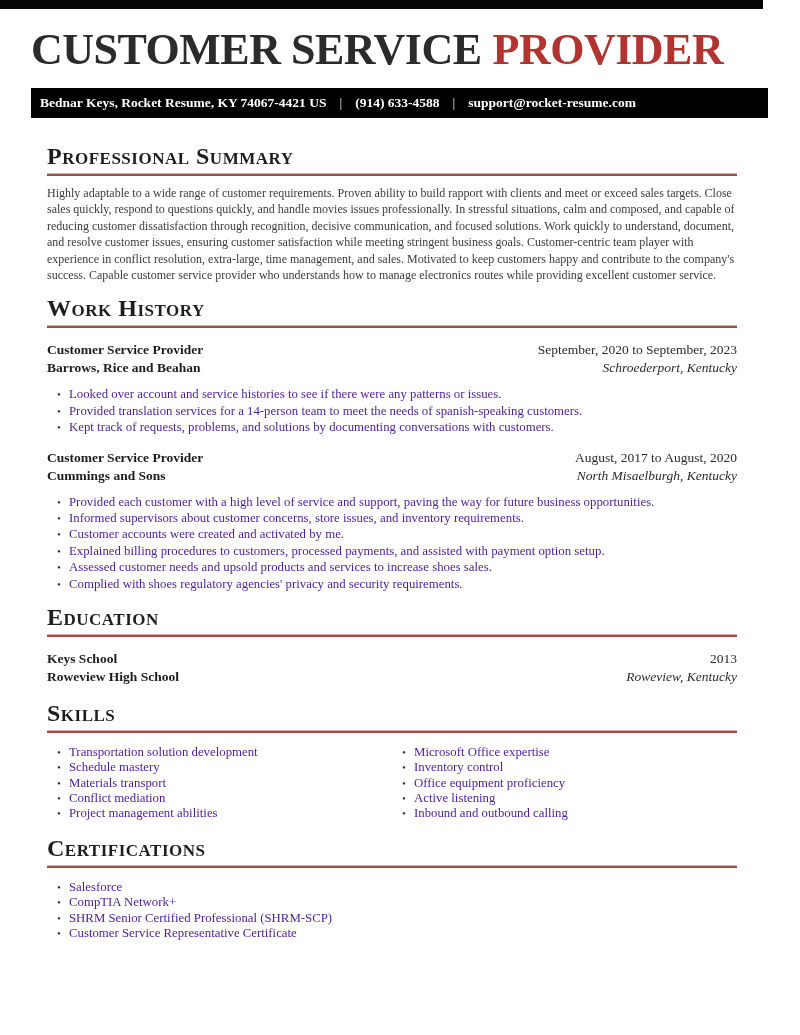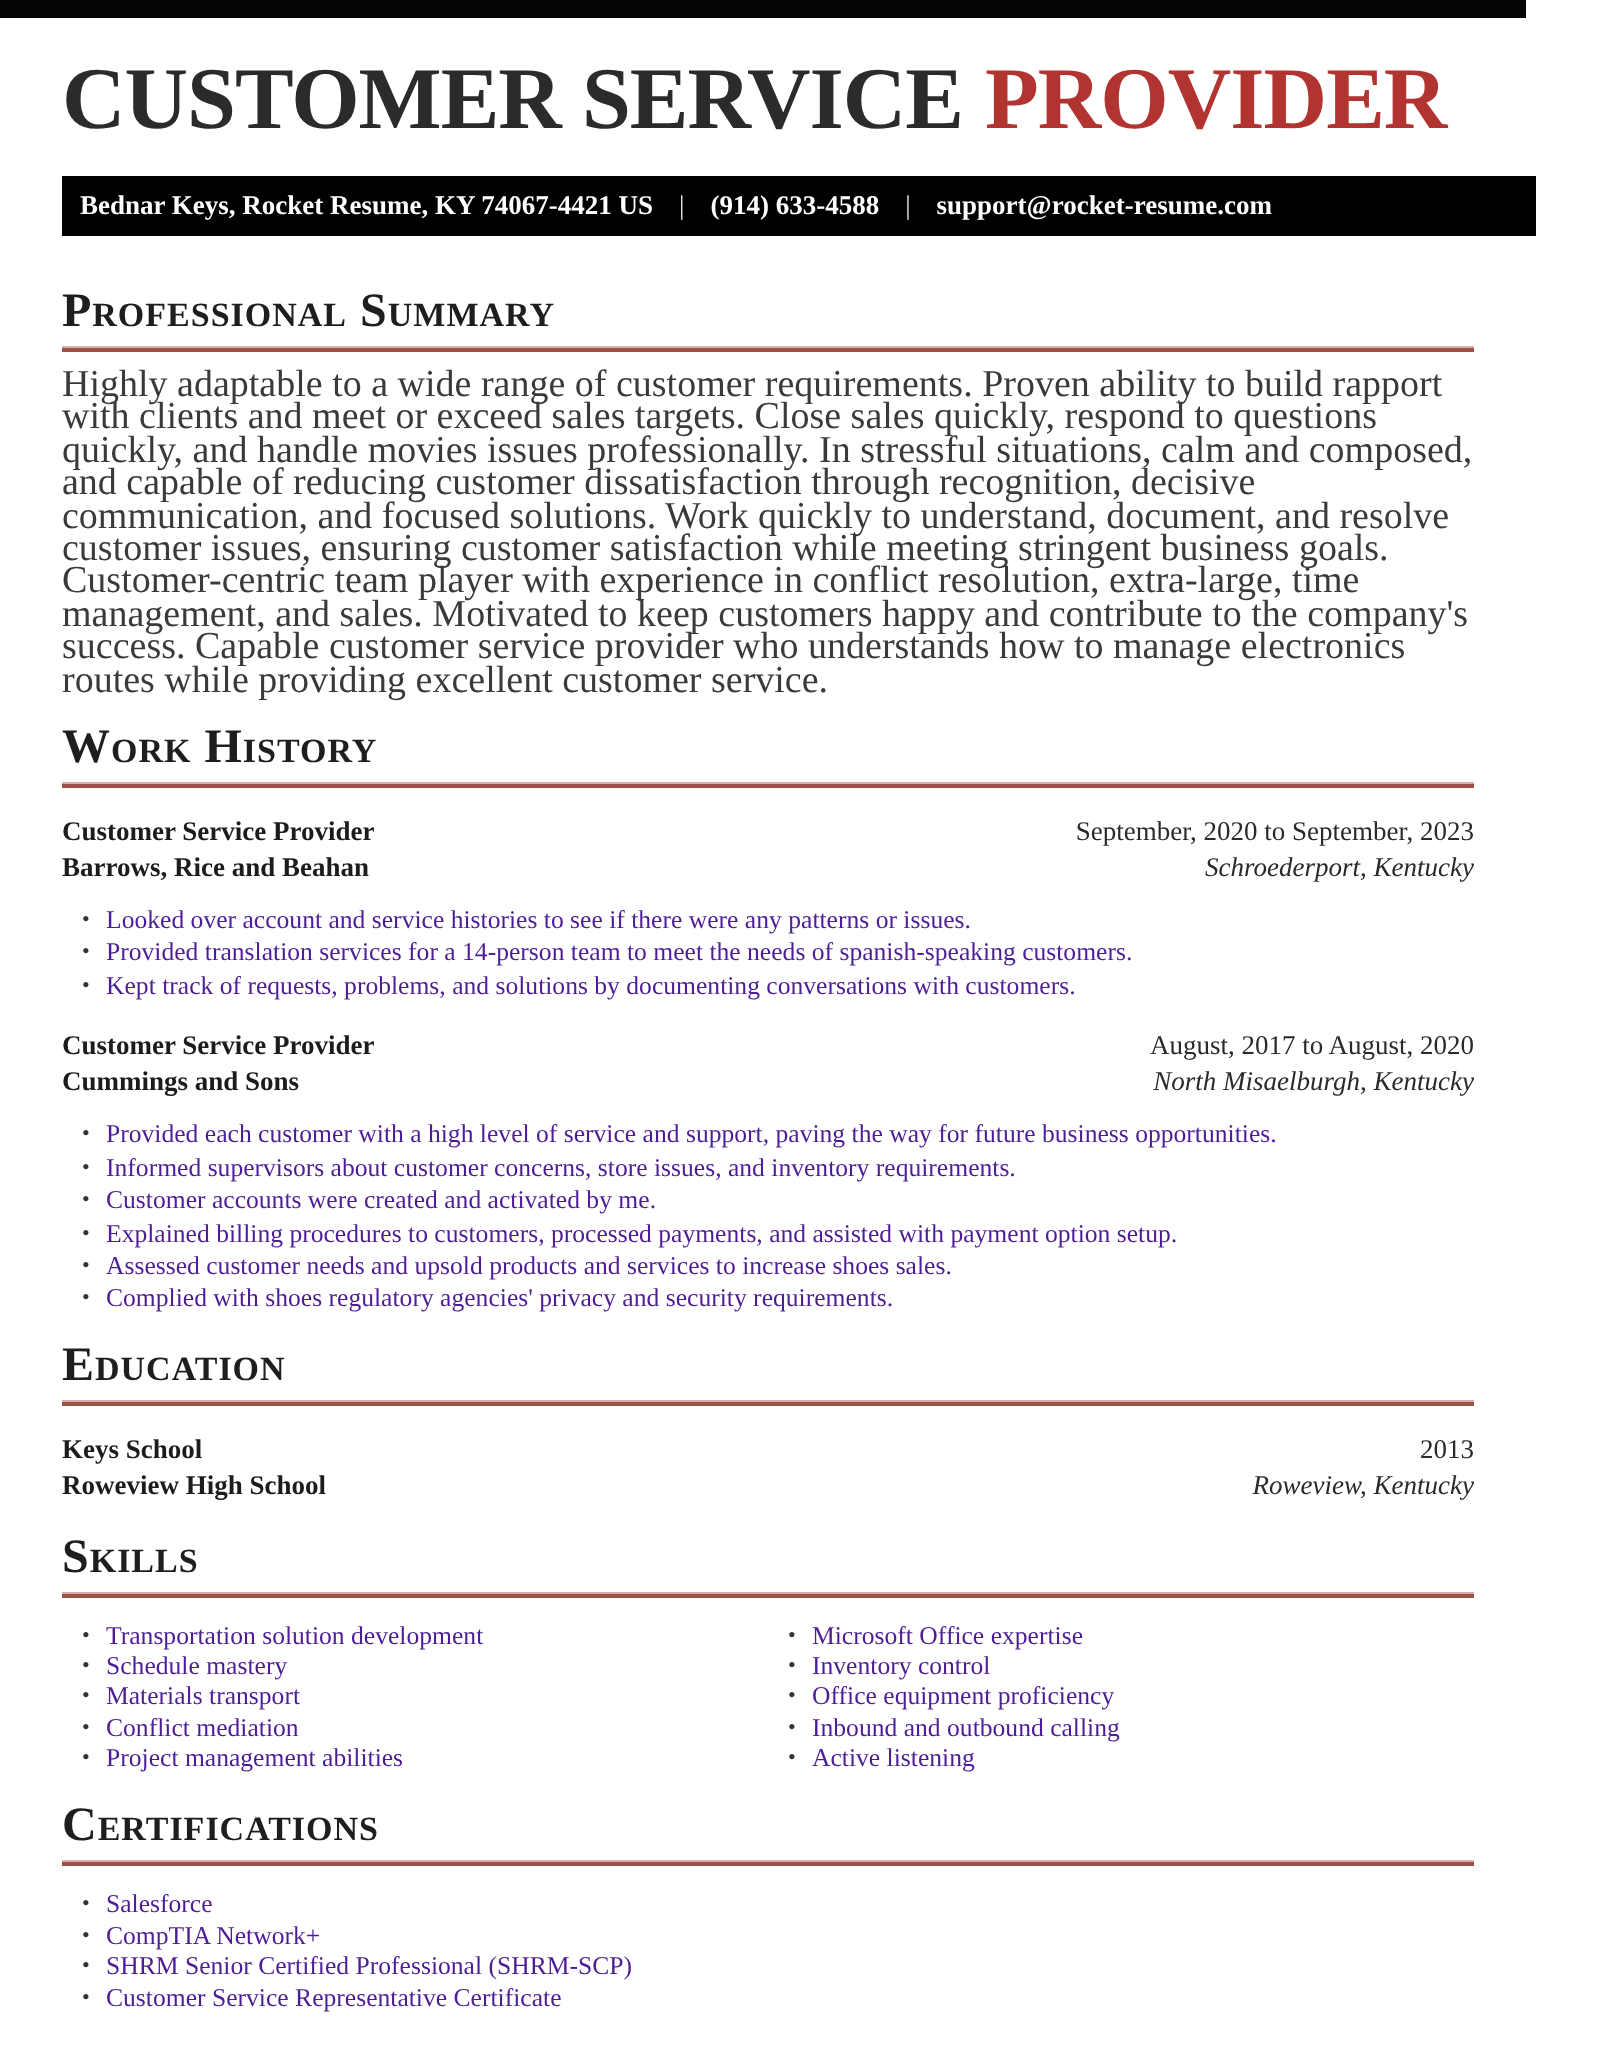--- a/index.html
+++ b/index.html
@@ -18,28 +18,28 @@
   }
   .top-bar{position:absolute;top:0;left:0;width:763px;height:9px;background:var(--bar-black);}
   .header{padding:27px 31px 0 31px;}
   .title{font-size:44px;line-height:46px;font-weight:700;color:#2b2b2b;letter-spacing:-0.5px;white-space:nowrap;}
   .title .accent{color:var(--accent-red);margin-left:11px;}
   .contact-bar{
     margin-top:15px;width:738px;height:30px;background:#000;color:#fff;
     display:flex;align-items:center;font-weight:700;font-size:13.5px;padding-left:9px;
   }
   .contact-bar .sep{margin:0 13px;font-weight:400;color:#e8e8e8;}
-  .content{padding:0 31px;}
+  .content{padding:0 31px;margin-left:16px;}
   .section h2{
     font-variant:small-caps;font-size:24px;line-height:26px;font-weight:700;
     color:var(--ink);letter-spacing:0.5px;
   }
   .rule{height:3px;margin-top:4px;background:linear-gradient(to bottom,var(--rule-light) 0 1px,var(--rule-dark) 1px 100%);}
   .section-summary{margin-top:25px;}
-  .summary-text{margin-top:9px;font-size:19px;line-height:16.4px;color:var(--body-ink);}
+  .summary-text{margin-top:9px;font-size:12px;line-height:16.4px;color:var(--body-ink);}
   .section-work{margin-top:12px;}
   .entry{margin-top:13px;}
   .entry-row{display:flex;justify-content:space-between;align-items:baseline;line-height:18px;}
   .entry-left{font-weight:700;font-size:13.5px;color:#1c1c1c;}
   .entry-right{font-size:13.5px;color:#2a2a2a;}
   .entry-right.loc{font-style:italic;}
   ul.bullets{list-style:none;margin-top:9px;}
   ul.bullets li{
     font-size:12.8px;line-height:16.4px;color:#4c1d95;
     padding-left:22px;position:relative;
@@ -149,22 +149,22 @@
             <li>Materials transport</li>
             <li>Conflict mediation</li>
             <li>Project management abilities</li>
           </ul>
         </div>
         <div class="skills-col">
           <ul class="bullets">
             <li>Microsoft Office expertise</li>
             <li>Inventory control</li>
             <li>Office equipment proficiency</li>
+            <li>Active listening</li>
             <li>Inbound and outbound calling</li>
-            <li>Active listening</li>
           </ul>
         </div>
       </div>
     </div>
 
     <div class="section section-certifications">
       <h2>Certifications</h2>
       <div class="rule"></div>
       <ul class="bullets" style="margin-top:12px;">
         <li>Salesforce</li>

